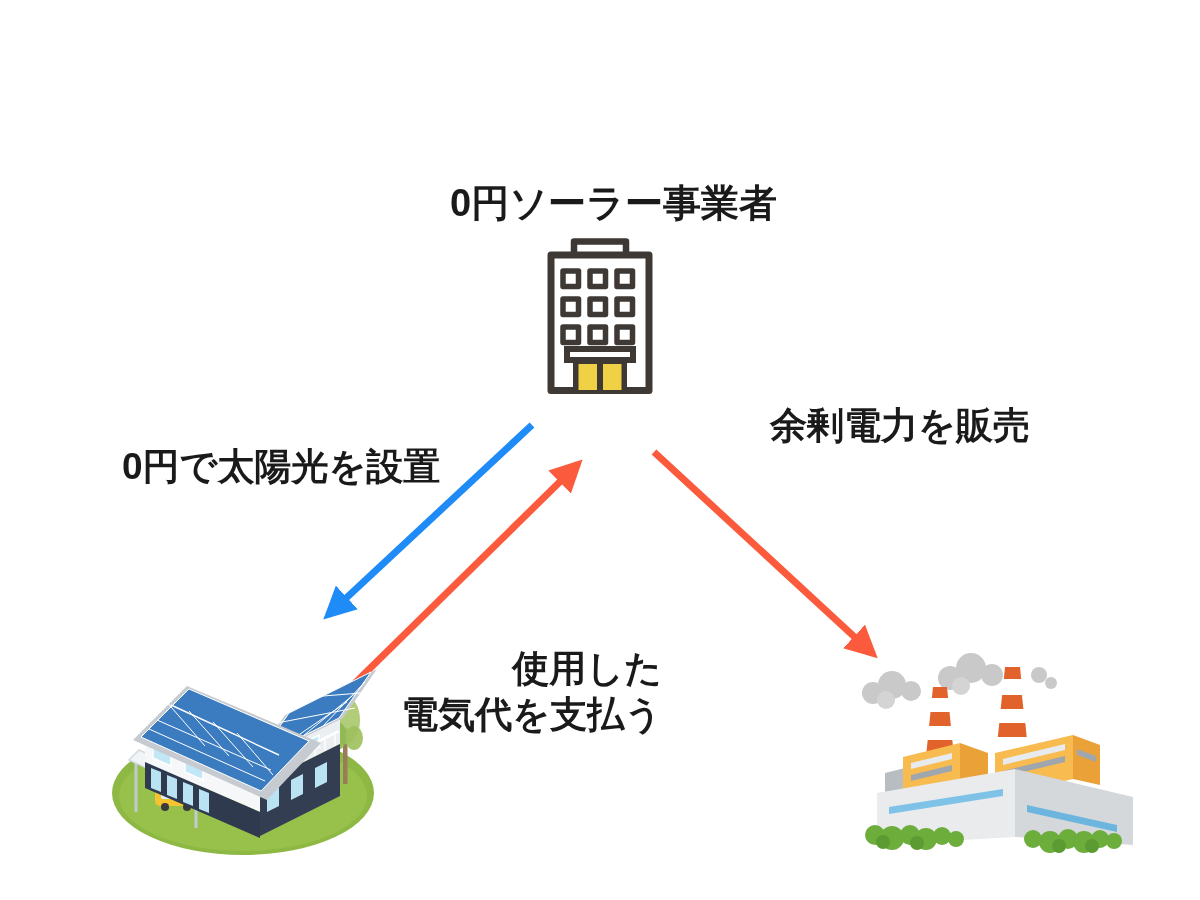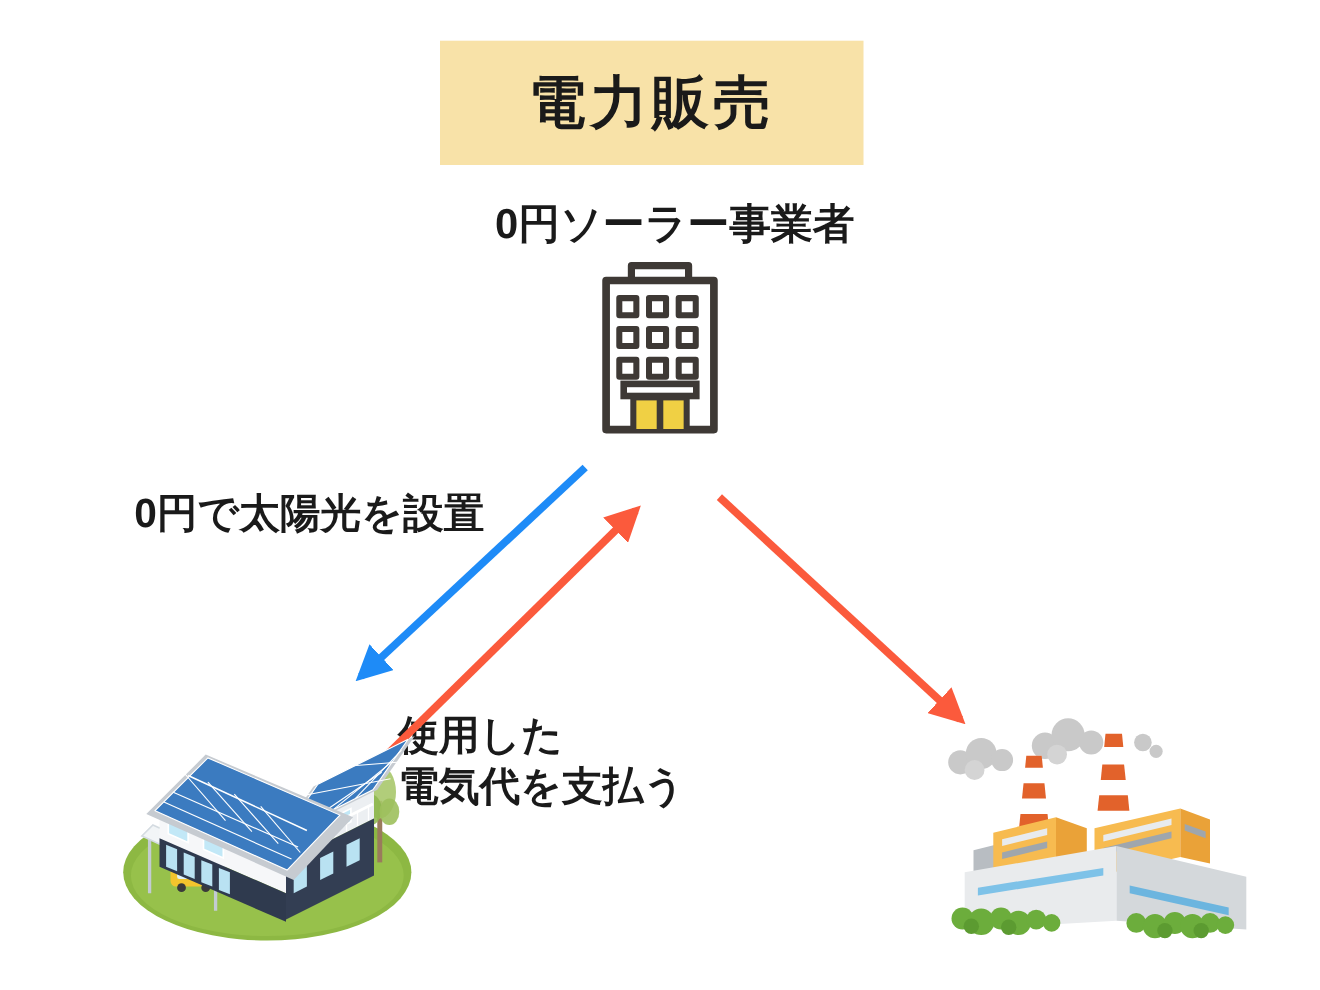--- a/index.html
+++ b/index.html
@@ -36,37 +36,34 @@
   }
   .flow-label {
     position: absolute;
     font-weight: 800;
     font-size: 37px;
     line-height: 1.24;
     color: #1a1a1a;
   }
   .flow-label.install { left: 122px; top: 428px; white-space: nowrap; margin-top: 16px; }
   .flow-label.sell    { left: 750px; top: 403px; width: 300px; text-align: center; }
-  .flow-label.pay     { left: 362px; top: 646px; width: 300px; text-align: left; }
+  .flow-label.pay     { left: 362px; top: 646px; width: 300px; text-align: right; }
   .icon-abs { position: absolute; }
   svg { display: block; }
   .arrows-layer {
     position: absolute; left: 0; top: 0;
     width: 1200px; height: 900px;
     pointer-events: none;
   }
 </style>
 </head>
 <body>
 
 <div class="stage">
 
-  <div class="title-banner">
-    <div class="title-text">電力販売</div>
-  </div>
 
   <div class="operator-label">0円ソーラー事業者</div>
 
   <svg class="icon-abs" style="left:545px; top:238px;" width="110" height="157" viewBox="0 0 110 157">
     <g fill="#ffffff" stroke="#3E3935" stroke-linejoin="round">
       <rect x="29" y="3.5" width="52" height="16" stroke-width="6.5"></rect>
       <rect x="6" y="17" width="98" height="135.5" stroke-width="7"></rect>
     </g>
     <g fill="#ffffff" stroke="#3E3935" stroke-width="5.5" stroke-linejoin="round">
       <rect x="18" y="33" width="15.5" height="15.5"></rect>
@@ -83,20 +80,21 @@
     <g>
       <rect x="28" y="122" width="54" height="30" fill="#3E3935"></rect>
       <rect x="33.5" y="126" width="18.5" height="26" fill="#F0D044"></rect>
       <rect x="58" y="126" width="18.5" height="26" fill="#F0D044"></rect>
     </g>
   </svg>
 
   <div class="flow-label install">0円で太陽光を設置</div>
 
   <div class="flow-label sell">
+    <div>余剰電力を販売</div>
   </div>
 
   <div class="flow-label pay">
     <div>使用した</div>
     <div>電気代を支払う</div>
   </div>
 
   <svg class="arrows-layer" viewBox="0 0 1200 900">
     <defs>
       <marker id="head-blue" viewBox="0 0 10 10" refX="8" refY="5" markerWidth="4.6" markerHeight="4.6" orient="auto">

